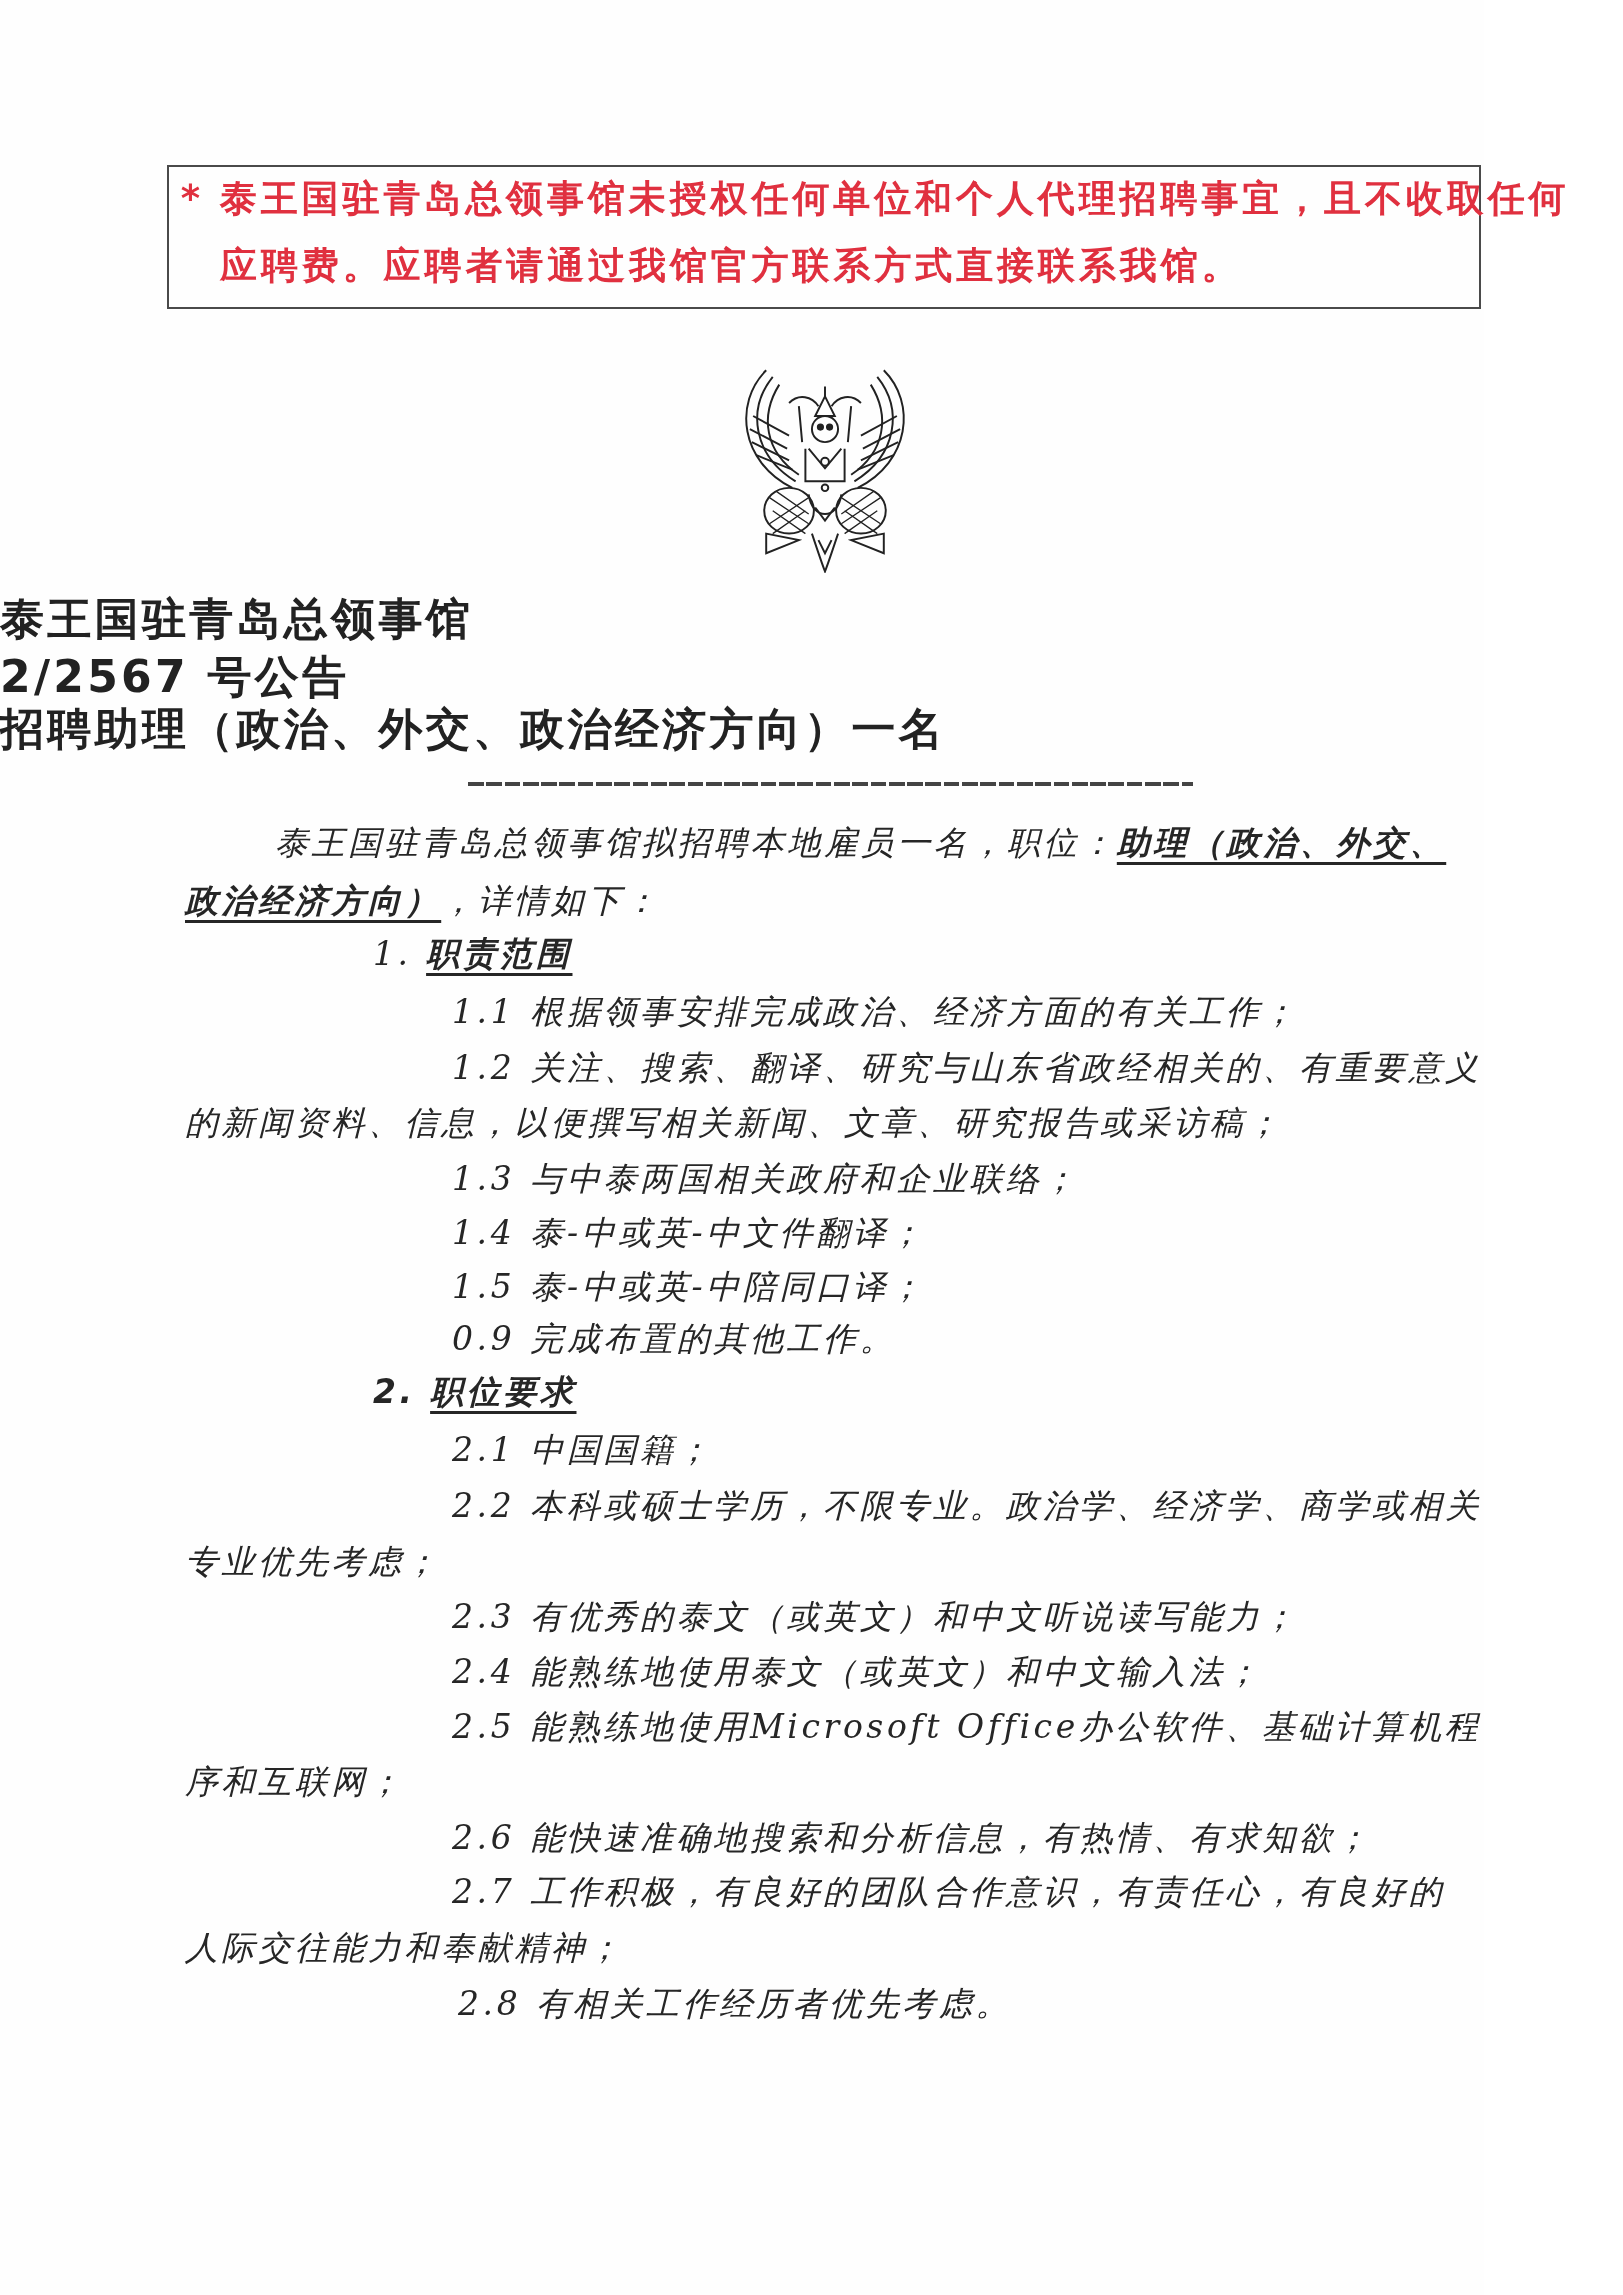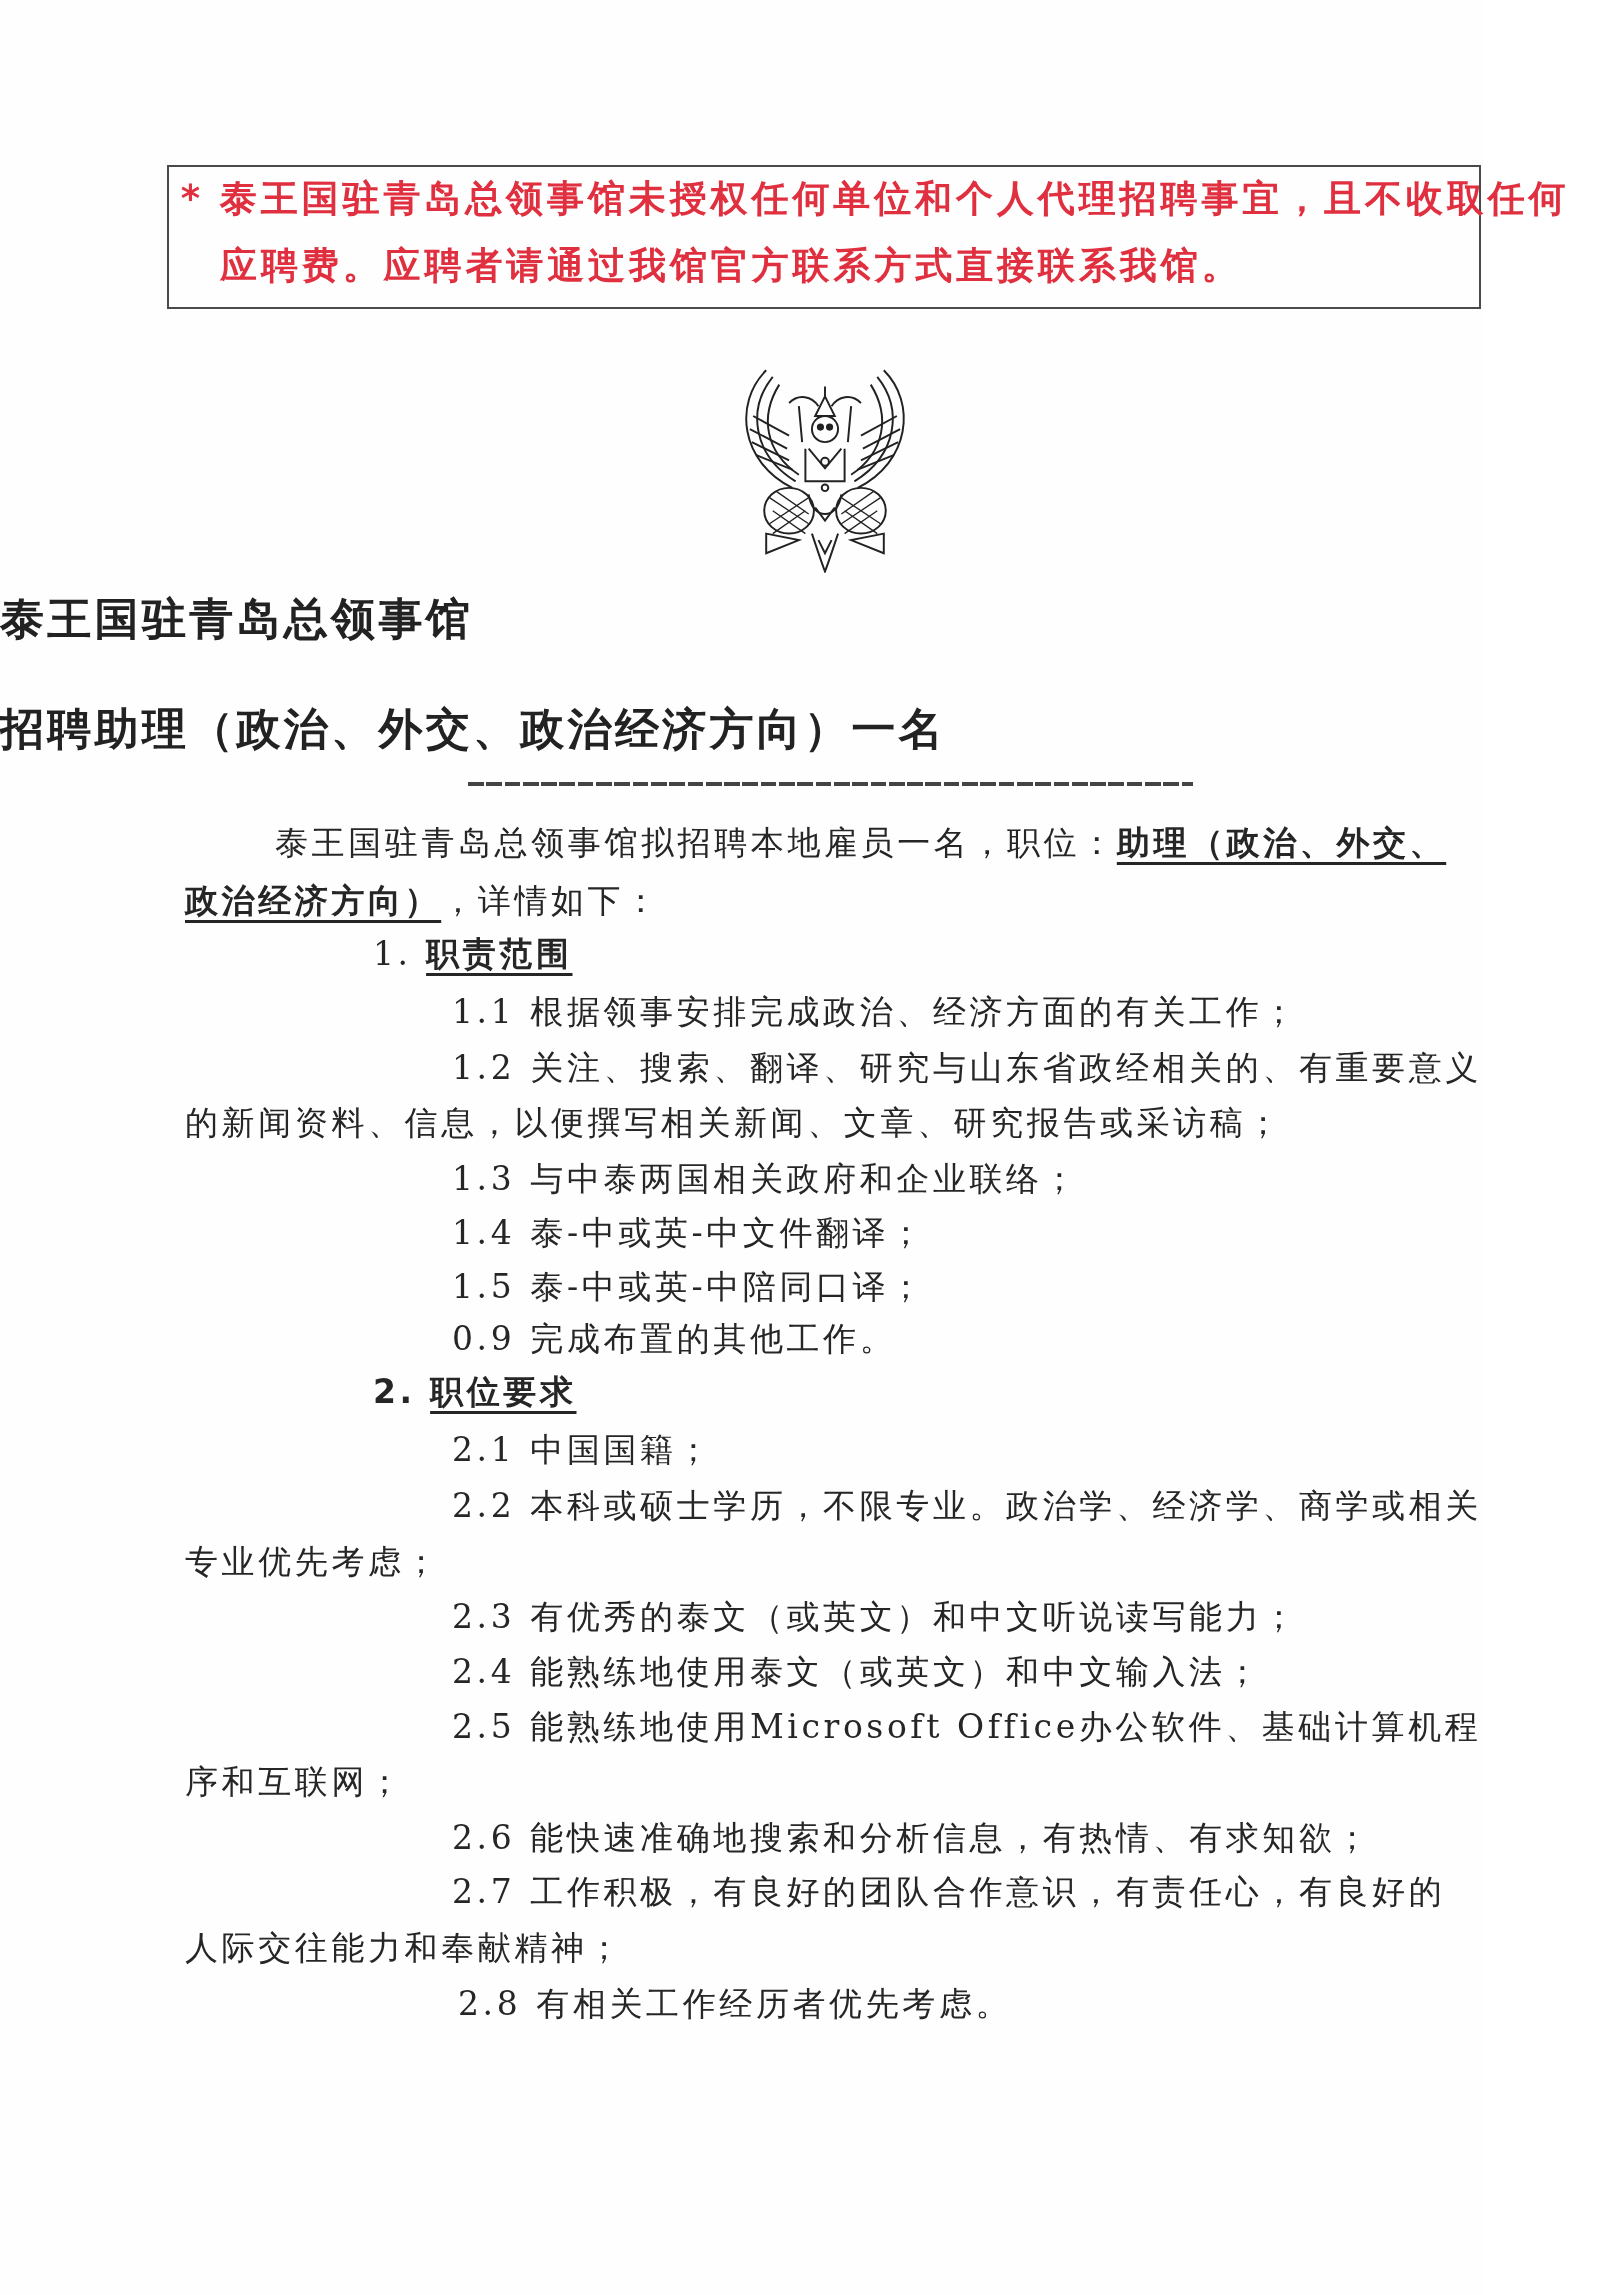--- a/index.html
+++ b/index.html
@@ -87,20 +87,21 @@
 
     
     .line {
       position: absolute;
       font-size: 33px;
       letter-spacing: 3.6px;
       color: #262626;
       white-space: nowrap;
       line-height: 1;
       font-family: "DejaVu Serif", "Liberation Serif", serif;
+      font-style: italic;
     }
     .u {
       text-decoration: underline;
       text-decoration-thickness: 2.6px;
       text-underline-offset: 7.9px;
       font-weight: bold;
       font-family: "DejaVu Sans", "Liberation Sans", sans-serif;
     }
     .section-num {
       font-family: "DejaVu Serif", "Liberation Serif", serif;
@@ -167,20 +168,21 @@
 
       <path d="M60 270 L 110 280 L 60 300 Z"></path>
       <path d="M240 270 L 190 280 L 240 300 Z"></path>
 
       <path d="M130 270 C 140 300, 145 315, 150 328 C 155 315, 160 300, 170 270"></path>
       <path d="M140 280 L 150 300 L 160 280"></path>
     </svg>
   </div>
 
   <div class="heading h1">泰王国驻青岛总领事馆</div>
+  <div class="heading h2">2/2567 号公告</div>
   <div class="heading h3">招聘助理（政治、外交、政治经济方向）一名</div>
   <div class="dash-line"></div>
 
   <div class="line" style="left:275px; top:826px;">
     <span>泰王国驻青岛总领事馆拟招聘本地雇员一名，职位：</span><span class="u">助理（政治、外交、</span>
   </div>
   <div class="line" style="left:185px; top:884px;text-align:center;">
     <span class="u">政治经济方向）</span><span>，详情如下：</span>
   </div>
 

